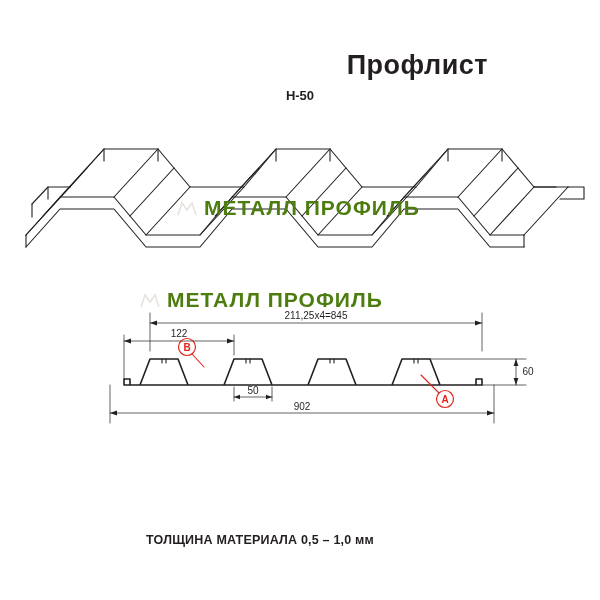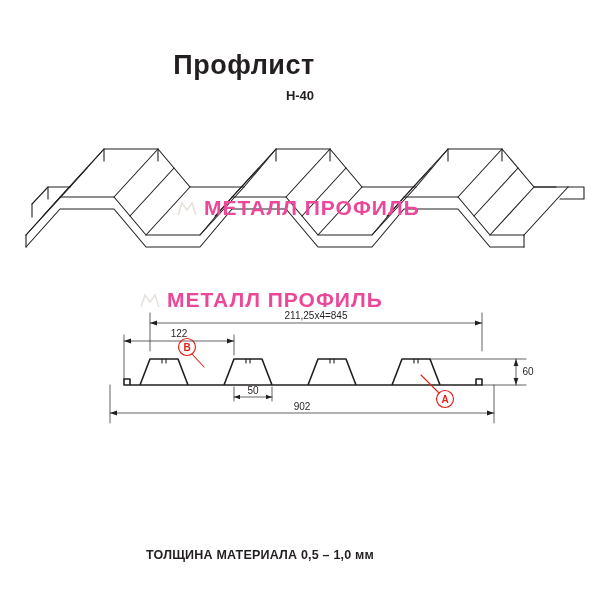--- a/index.html
+++ b/index.html
@@ -18,37 +18,37 @@
   .page {
     position: relative;
     width: 600px;
     height: 600px;
   }
   .title {
     position: absolute;
     top: 50px;
     left: 0;
     width: 488px;
-    text-align: center;
+    text-align: right;
     font-size: 27px;
     font-weight: bold;
     letter-spacing: 0.5px;
   }
   .subtitle {
     position: absolute;
     top: 88px;
     left: 0;
     width: 600px;
     text-align: center;
     font-size: 13px;
     font-weight: bold;
   }
   .footer-note {
     position: absolute;
-    top: 548px;
+    top: 533px;
     left: 0;
     width: 520px;
     text-align: center;
     font-size: 12.5px;
     font-weight: bold;
     letter-spacing: 0.2px;
   }
   .iso-wrap {
     position: absolute;
     top: 125px;
@@ -59,21 +59,21 @@
   .section-wrap {
     position: absolute;
     top: 305px;
     left: 88px;
     width: 450px;
     height: 135px;
   }
   .wm {
     position: absolute;
     pointer-events: none;
-    color: #ec4899;
+    color: #4d7c0f;
     font-size: 21px;
     font-weight: bold;
     letter-spacing: 1px;
     white-space: nowrap;
     font-family: "Liberation Sans", sans-serif;
   }
   .wm1 { top: 196px; left: 176px; }
   .wm2 { top: 288px; left: 139px; }
   .wm-mark {
     display: inline-block;
@@ -81,21 +81,21 @@
     margin-right: 6px;
   }
   svg { display: block; }
 </style>
 </head>
 <body>
 
 <div class="page">
 
   <div class="title">Профлист</div>
-  <div class="subtitle">Н-40</div>
+  <div class="subtitle">Н-50</div>
 
   <div class="iso-wrap">
     <svg width="584" height="165" viewBox="0 0 584 165" fill="none" stroke="#231f20" stroke-width="1.1" stroke-linejoin="round" stroke-linecap="round">
 
       <path d="M62 62 L96 24 L150 24 L182 62 L236 62 L268 24 L322 24 L354 62 L408 62 L440 24 L494 24 L526 62 L560 62"></path>
 
       <path d="M18 110 L52 72 L106 72 L138 110 L192 110 L224 72 L278 72 L310 110 L364 110 L396 72 L450 72 L482 110 L516 110"></path>
 
       <path d="M18 122 L52 84 L106 84 L138 122 L192 122 L224 84 L278 84 L310 122 L364 122 L396 84 L450 84 L482 122 L516 122"></path>
 

